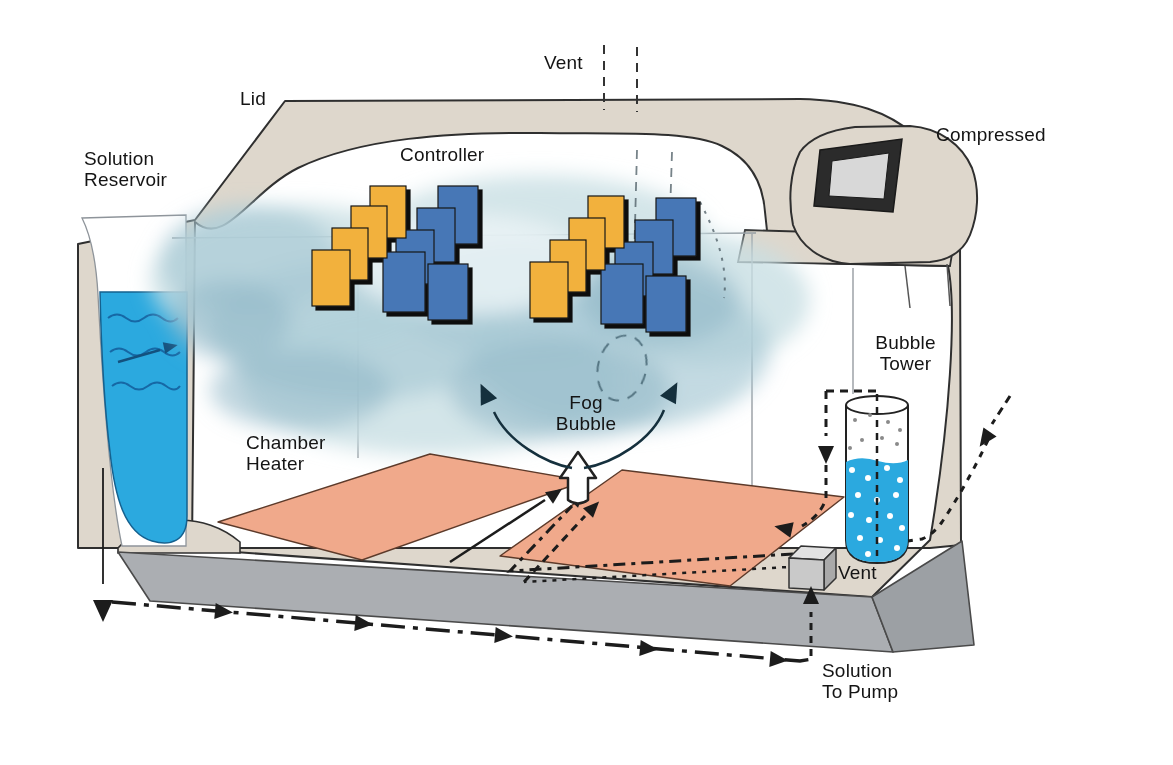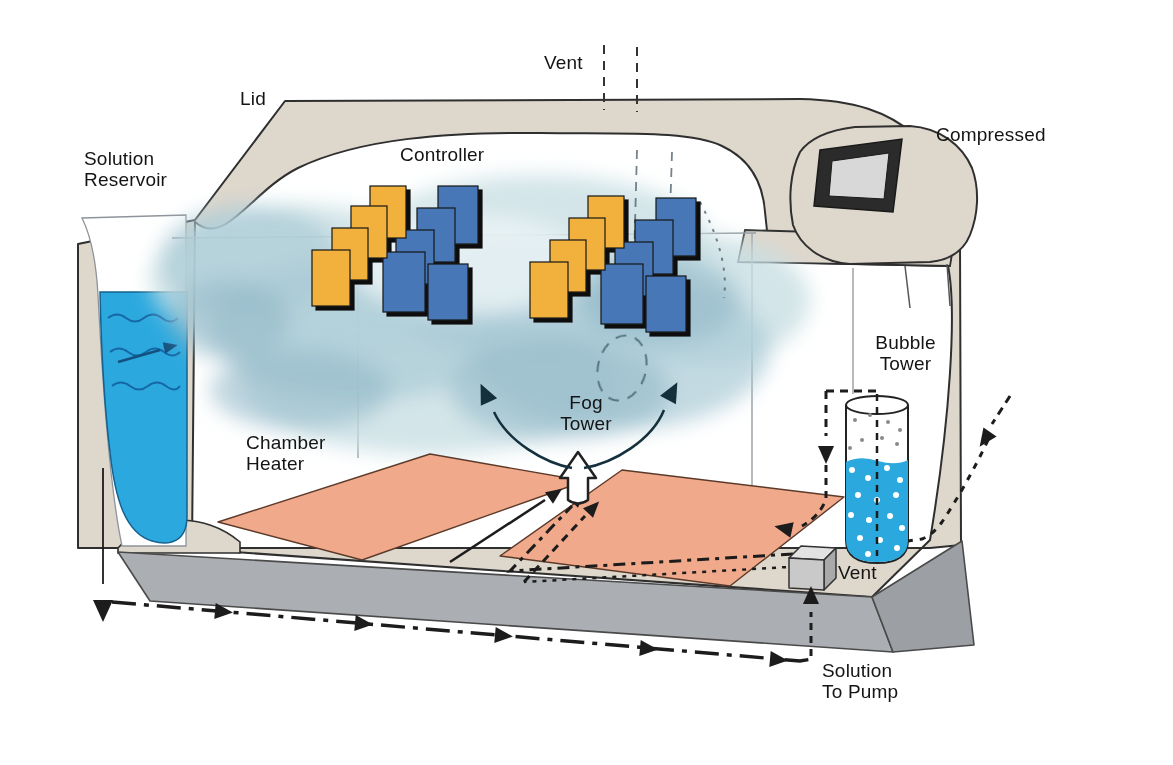--- a/index.html
+++ b/index.html
@@ -236,19 +236,19 @@
 
 <div class="lbl" style="left:240px;top:88px;">Lid</div>
 <div class="lbl" style="left:544px;top:52px;">Vent</div>
 <div class="lbl" style="left:936px;top:124px;">Compressed</div>
 <div class="lbl" style="left:84px;top:148px;">Solution
 Reservoir</div>
 <div class="lbl" style="left:400px;top:144px;">Controller</div>
 <div class="lbl center" style="left:858px;top:332px;width:95px;">Bubble
 Tower</div>
 <div class="lbl center" style="left:540px;top:392px;width:92px;">Fog
-Tower</div>
+Bubble</div>
 <div class="lbl" style="left:246px;top:432px;">Chamber
 Heater</div>
 <div class="lbl" style="left:838px;top:562px;">Vent</div>
 <div class="lbl" style="left:822px;top:660px;">Solution
 To Pump</div>
 </div>
 
 </body></html>

